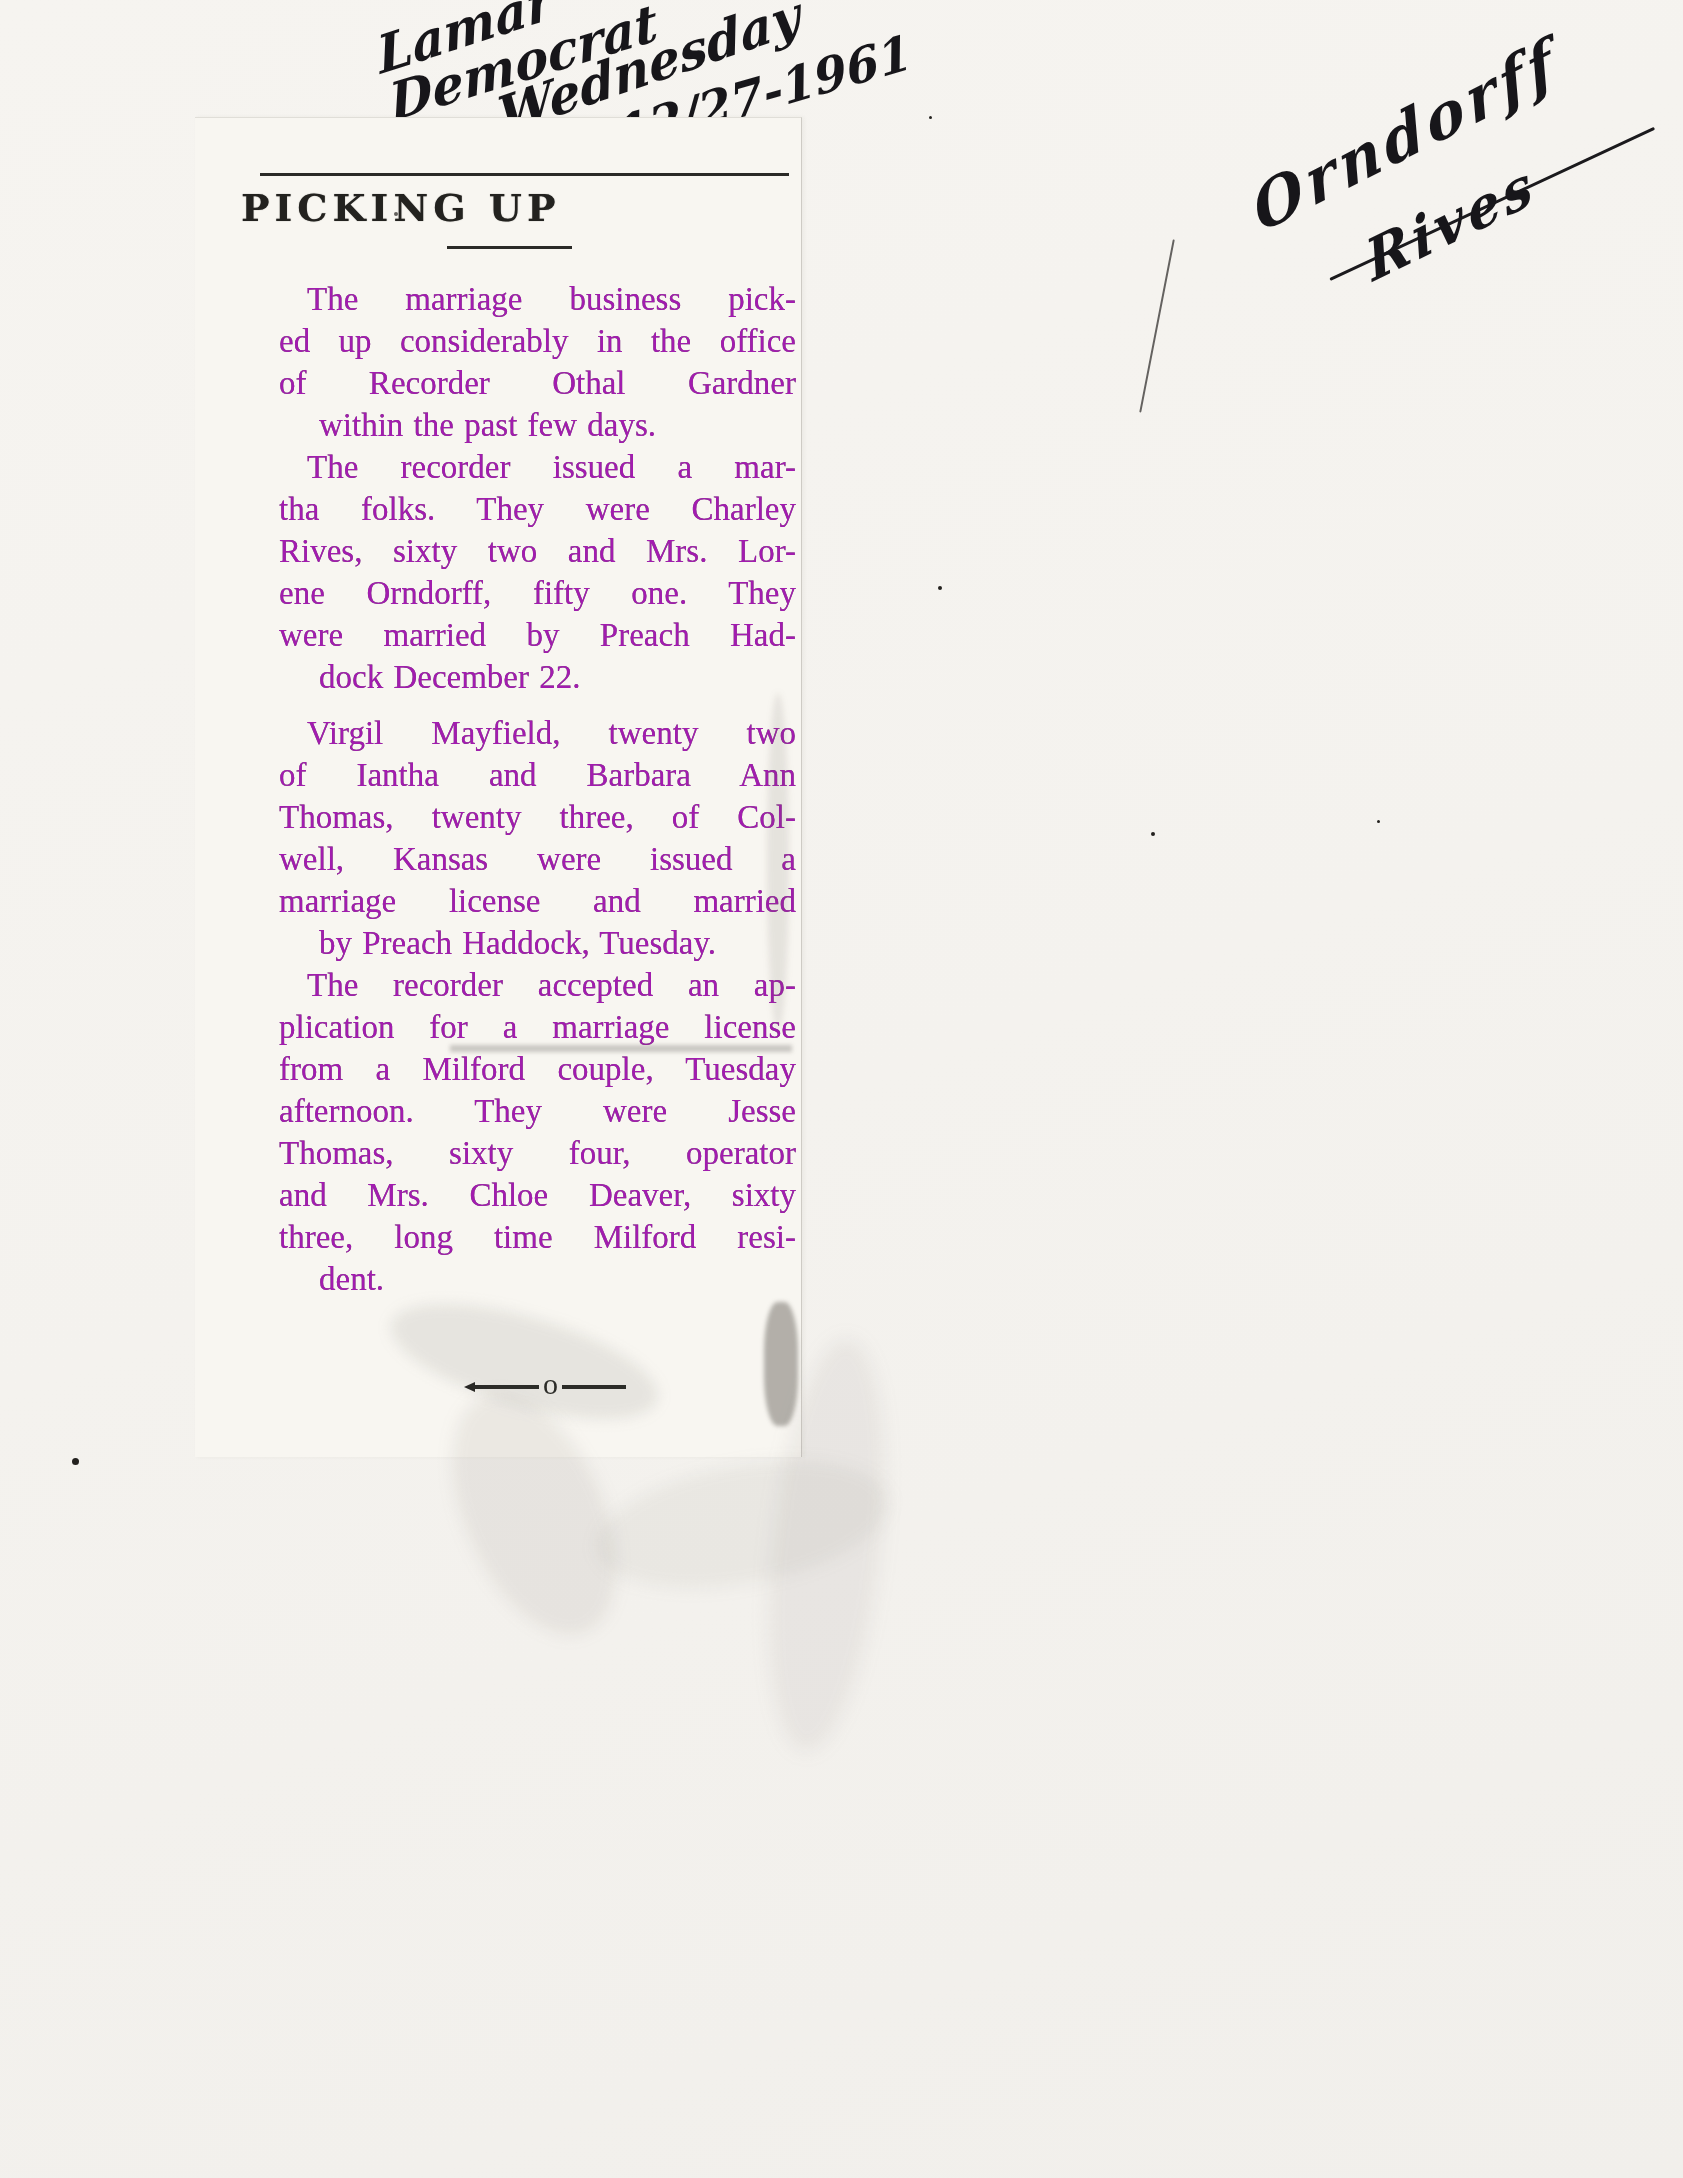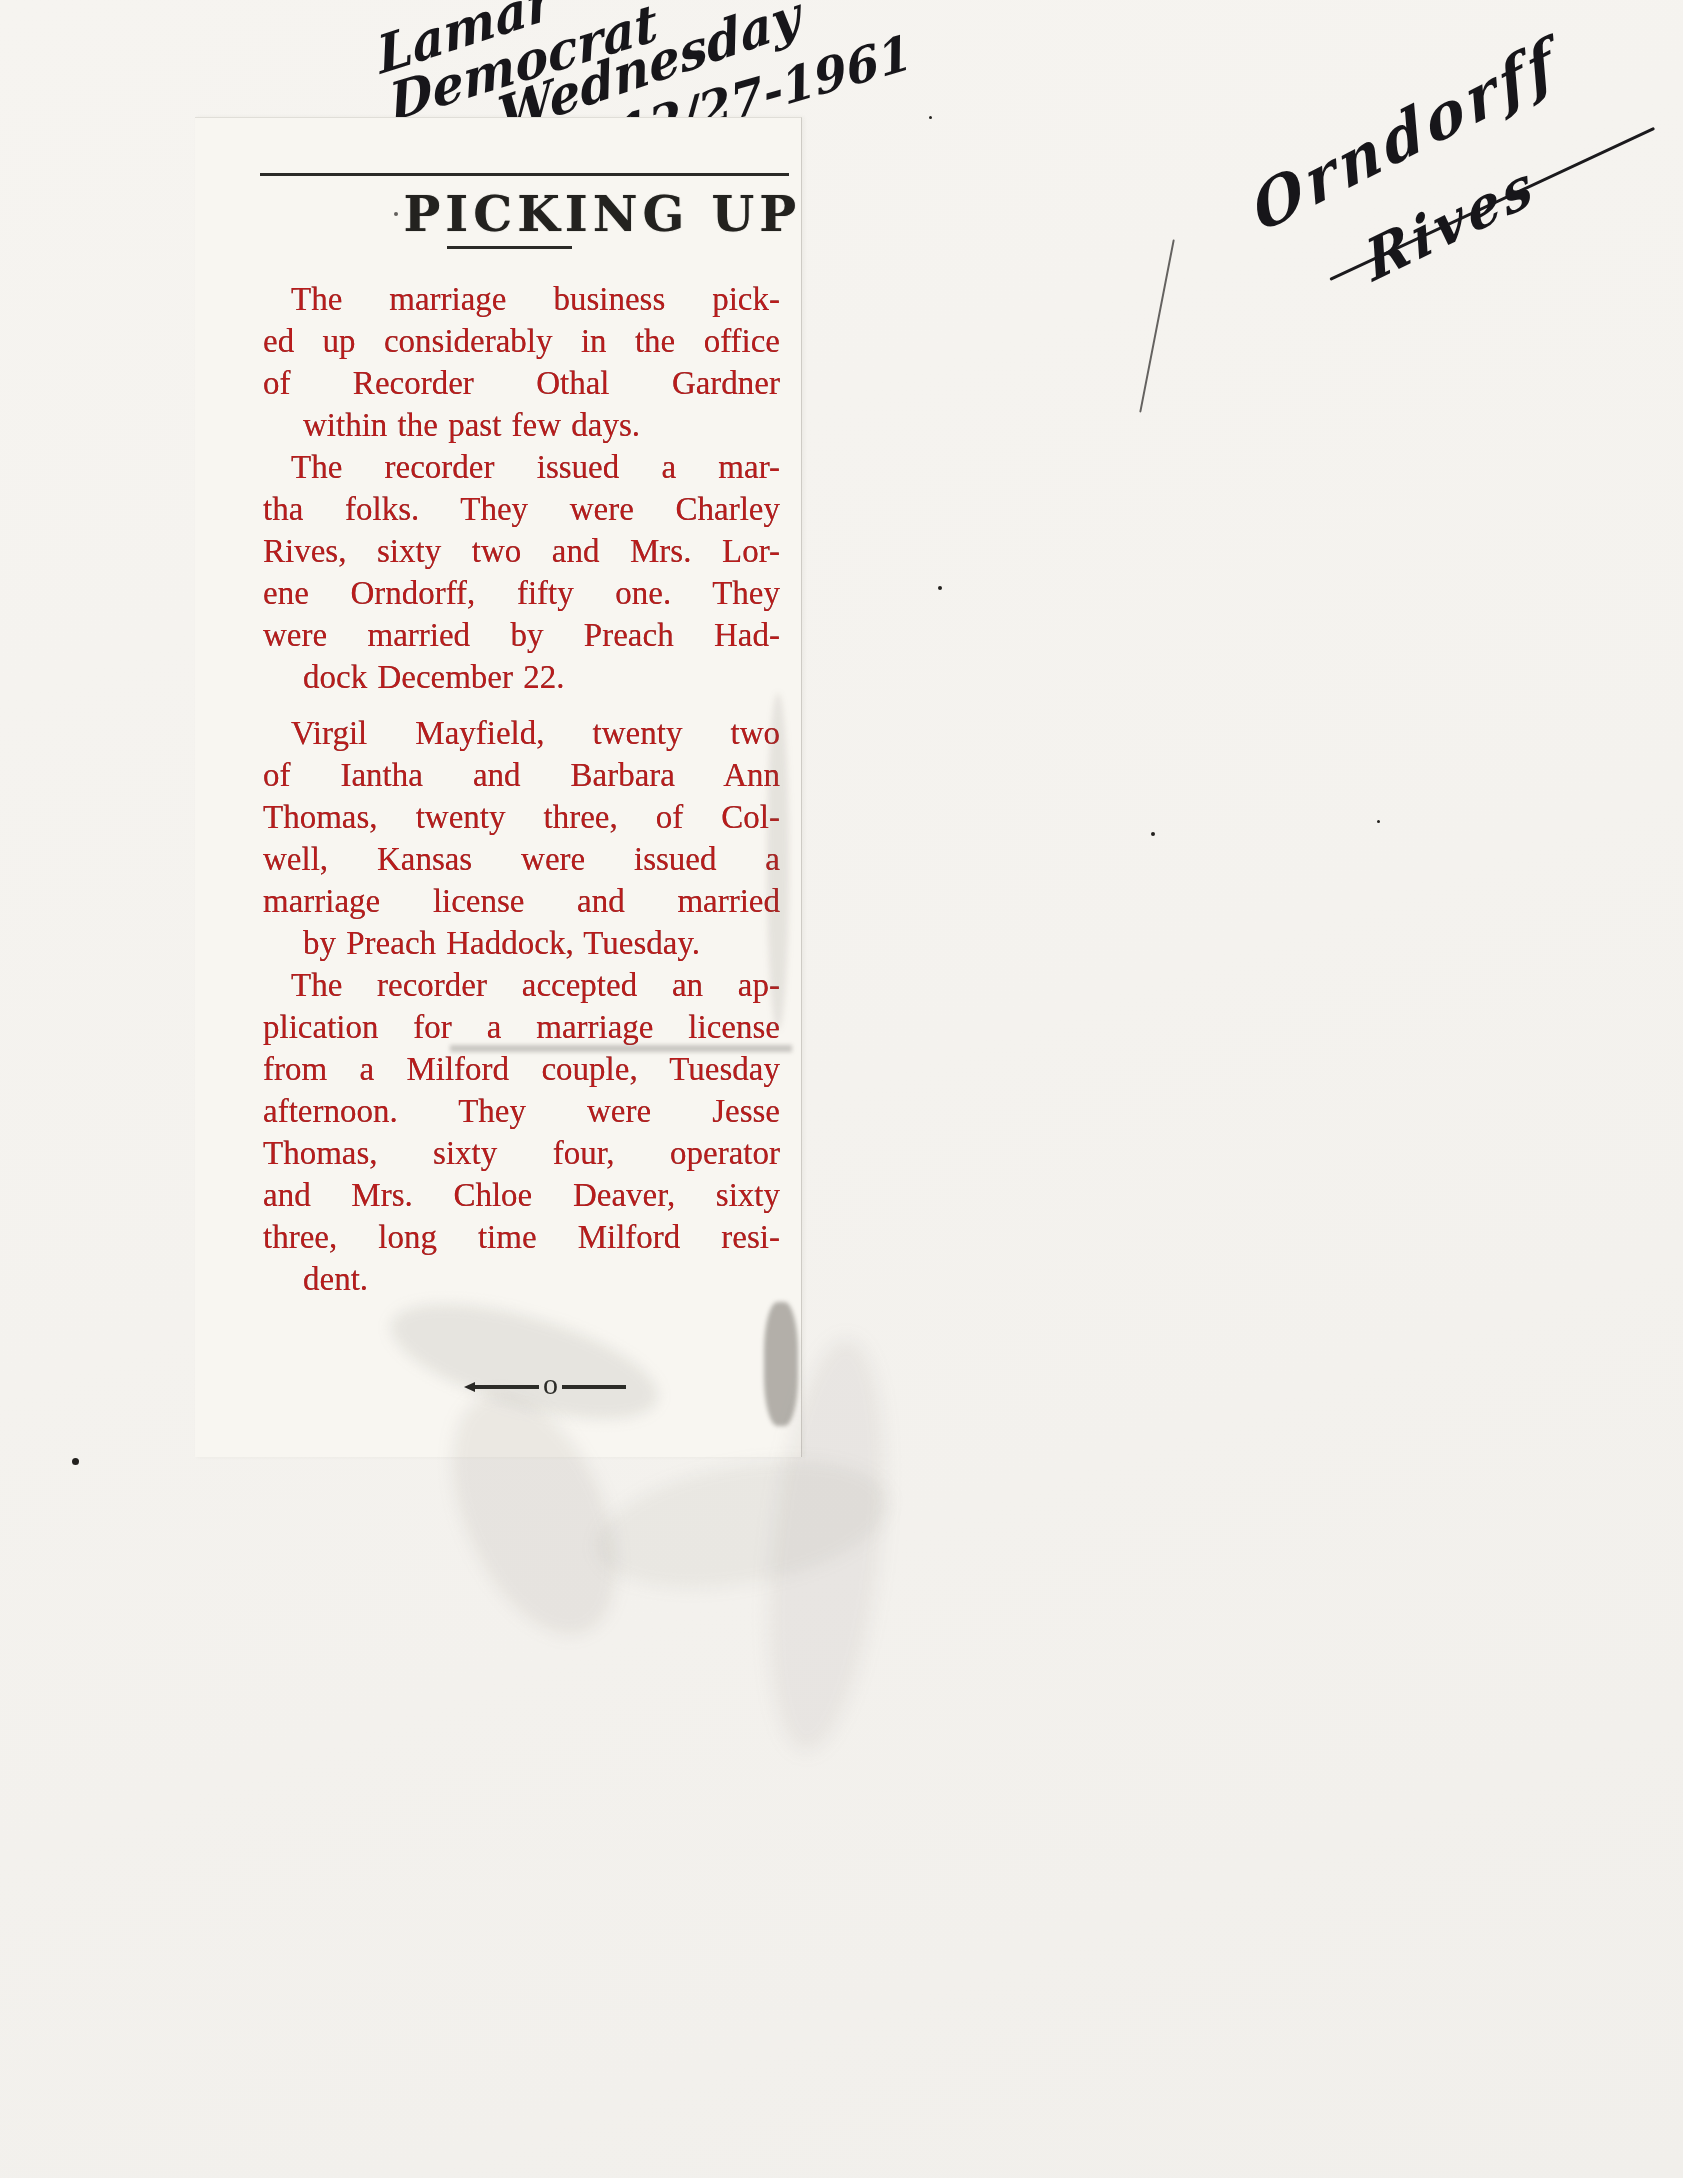--- a/index.html
+++ b/index.html
@@ -14,27 +14,27 @@
   .clipping{
     position:absolute;left:195px;top:117px;width:606px;height:1339px;
     background:#f8f6f1;
     border-right:1px solid rgba(100,95,88,0.28);
     border-top:1px solid rgba(100,95,88,0.16);
     box-shadow:2px 0 4px rgba(60,55,48,0.05);
   }
   .top-rule{position:absolute;left:65px;top:55px;width:529px;height:3px;background:#2b2a27;}
   .headline{
     position:absolute;left:0;top:67px;width:606px;box-sizing:border-box;padding-left:46px;
-    text-align:right;font-family:"DejaVu Serif",serif;font-weight:700;font-size:49px;
+    text-align:left;font-family:"DejaVu Serif",serif;font-weight:700;font-size:38px;
     letter-spacing:5px;color:#23221f;text-shadow:0 0 1px rgba(35,34,31,0.55);
   }
   .headline-underline{position:absolute;left:252px;top:128px;width:125px;height:3px;background:#2b2a27;}
   .article{
-    position:absolute;left:68px;top:160px;width:517px;
-    font-size:33px;color:#b91c1c;word-spacing:2px;
+    position:absolute;left:84px;top:160px;width:517px;
+    font-size:33px;color:#a21caf;word-spacing:2px;
     text-shadow:0 0 0.6px rgba(30,28,24,0.65);
   }
   .line{height:42px;line-height:42px;text-align:justify;text-align-last:justify;overflow:hidden;}
   .line.first{text-indent:28px;}
   .line.end{text-align-last:left;margin-left:40px;}
   .para{margin:0;}
   .para.gap{margin-top:14px;}
   
   .divider{
     position:absolute;left:269px;top:1259px;width:162px;height:20px;

